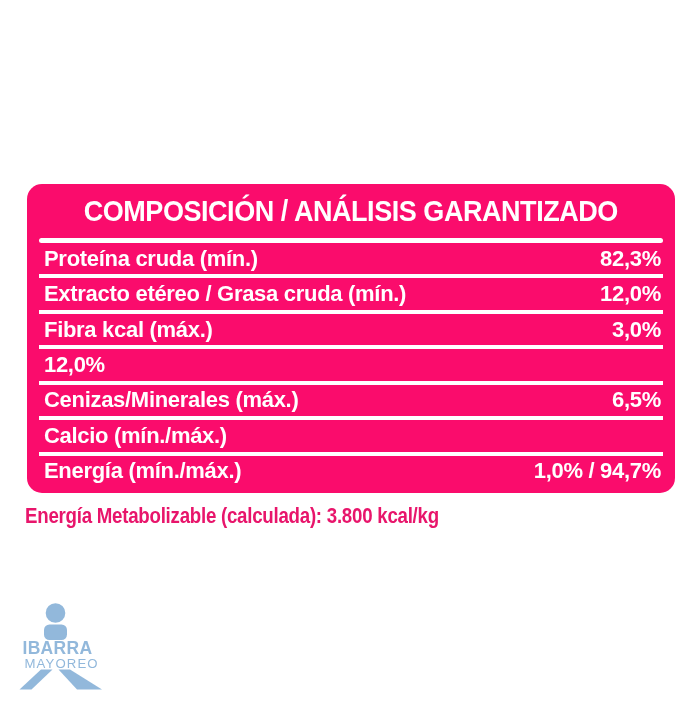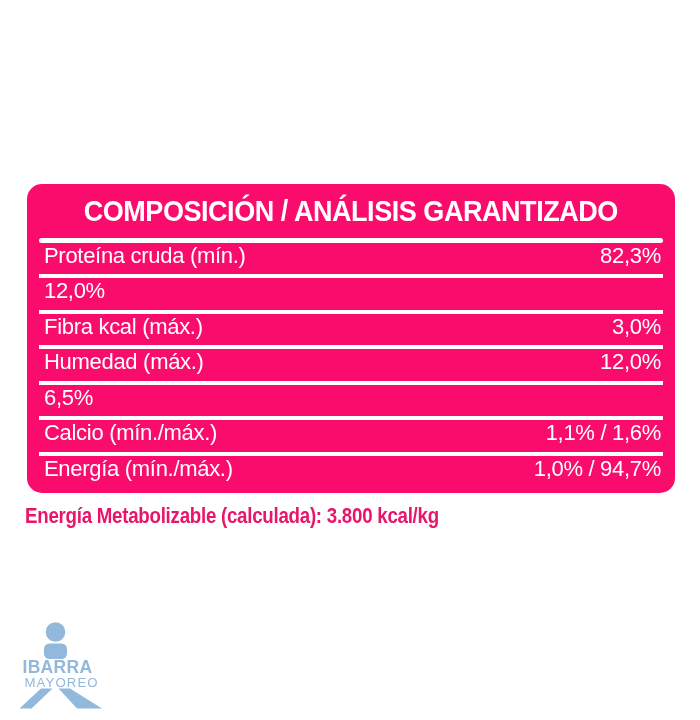--- a/index.html
+++ b/index.html
@@ -38,43 +38,44 @@
   }
   .title-rule{
     height:5px;background:#fff;margin:0 12px;border-radius:2.5px;
   }
   .rows{
     position:absolute;left:12px;right:12px;top:59px;bottom:6px;
     display:flex;flex-direction:column;
   }
   .row{
     flex:1;
-    display:flex;justify-content:space-between;
+    display:flex;align-items:center;justify-content:space-between;
     border-bottom:4px solid #fff;
     padding:0 2px 0 5px;
+    font-weight:bold;
   }
   .row:last-child{border-bottom:none;}
   .row .lbl,.row .val{
     color:#fff;font-size:22px;letter-spacing:-0.3px;white-space:nowrap;
   }
   .row .val{text-align:right;}
 
   
   .note{
     position:absolute;left:25px;top:503px;
     color:var(--note-pink);
     font-size:22px;font-weight:bold;letter-spacing:-0.3px;
     white-space:nowrap;
     transform:scaleX(0.85);
     transform-origin:left center;
   }
 
   
   .watermark{
-    position:absolute;left:16px;top:609px;width:100px;height:104px;
+    position:absolute;left:16px;top:590px;width:100px;height:104px;
     color:var(--watermark-blue);
   }
   .watermark svg{display:block;width:100%;height:100%;}
   .wm-brand{font-family:"Liberation Sans", sans-serif;font-weight:bold;}
   .wm-sub{font-family:"Liberation Sans", sans-serif;font-weight:normal;}
 </style>
 </head>
 <body>
 
 <div class="canvas">
@@ -84,36 +85,36 @@
       <span>COMPOSICIÓN / ANÁLISIS GARANTIZADO</span>
     </div>
     <div class="title-rule"></div>
 
     <div class="rows">
       <div class="row">
         <span class="lbl">Proteína cruda (mín.)</span>
         <span class="val">82,3%</span>
       </div>
       <div class="row">
+        <span class="lbl">Extracto etéreo / Grasa cruda (mín.)</span>
         <span class="val">12,0%</span>
       </div>
       <div class="row">
         <span class="lbl">Fibra kcal (máx.)</span>
         <span class="val">3,0%</span>
       </div>
       <div class="row">
-        <span class="lbl">Humedad (máx.)</span>
         <span class="val">12,0%</span>
       </div>
       <div class="row">
+        <span class="lbl">Cenizas/Minerales (máx.)</span>
         <span class="val">6,5%</span>
       </div>
       <div class="row">
         <span class="lbl">Calcio (mín./máx.)</span>
-        <span class="val">1,1% / 1,6%</span>
       </div>
       <div class="row">
         <span class="lbl">Energía (mín./máx.)</span>
         <span class="val">1,0% / 94,7%</span>
       </div>
     </div>
   </div>
 
   <div class="note">Energía Metabolizable (calculada): 3.800 kcal/kg</div>
 

